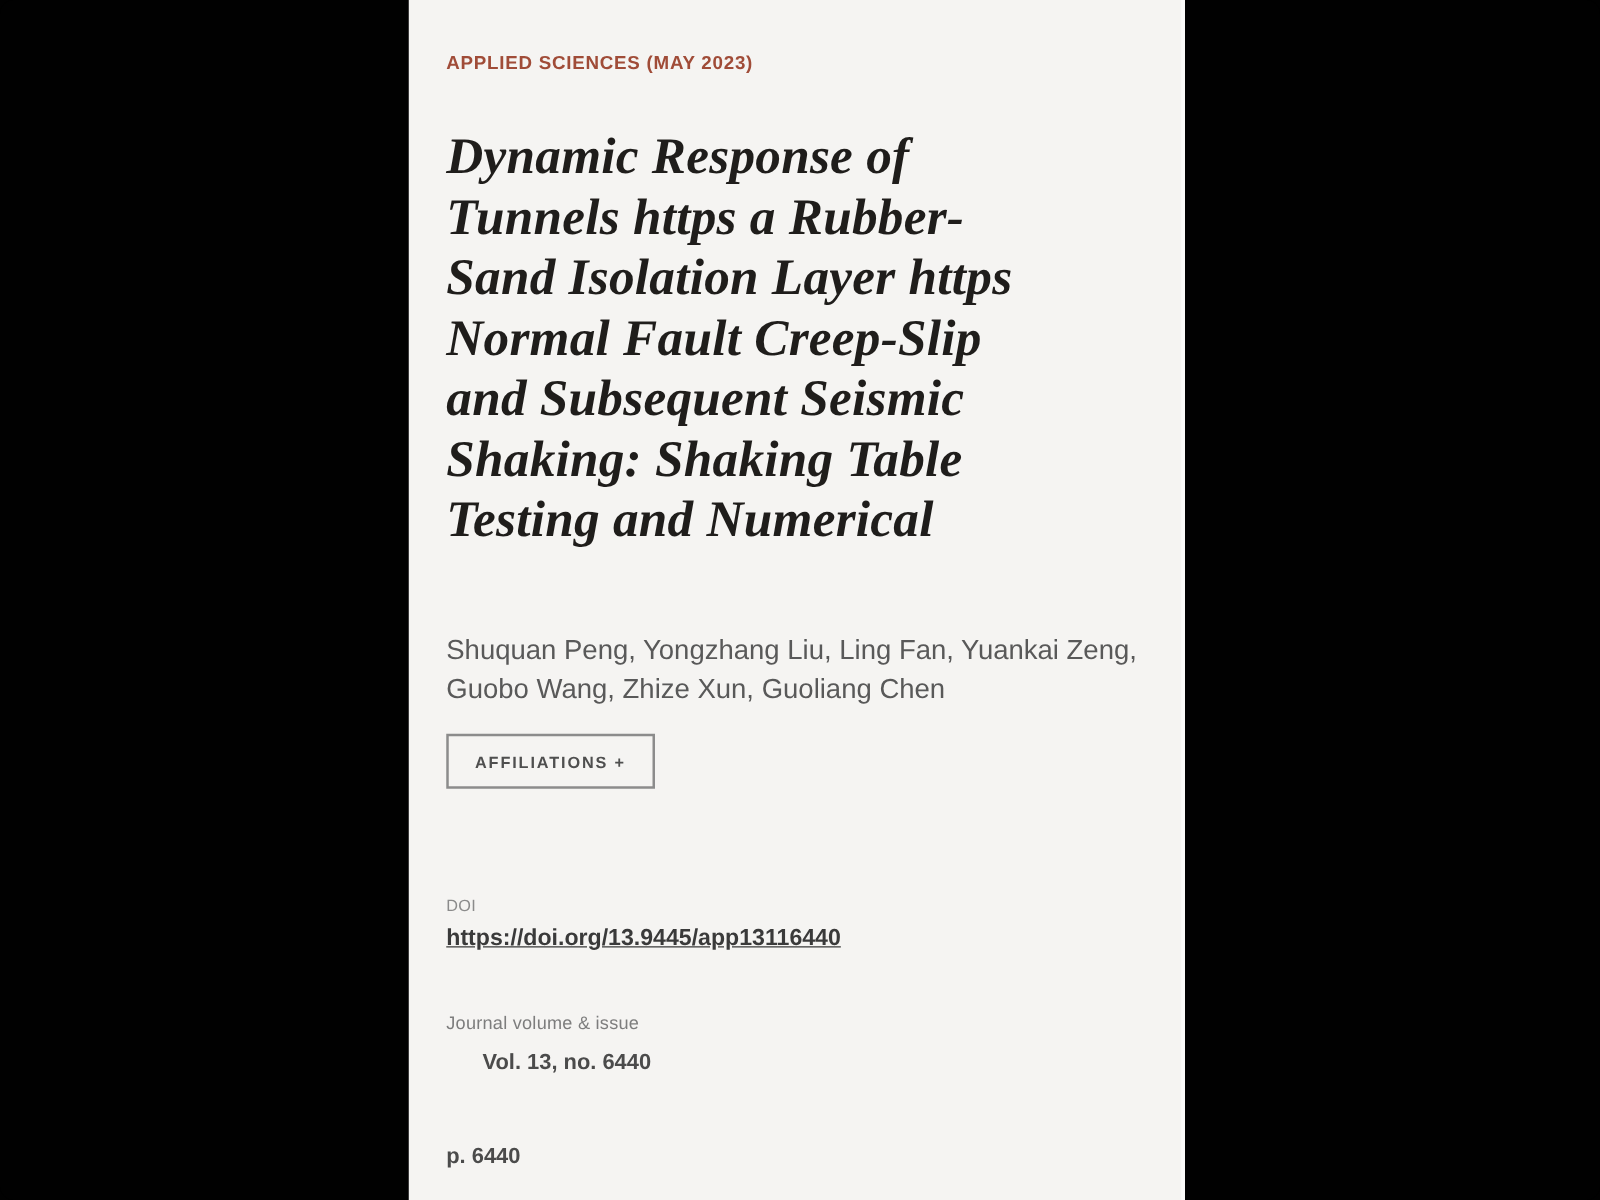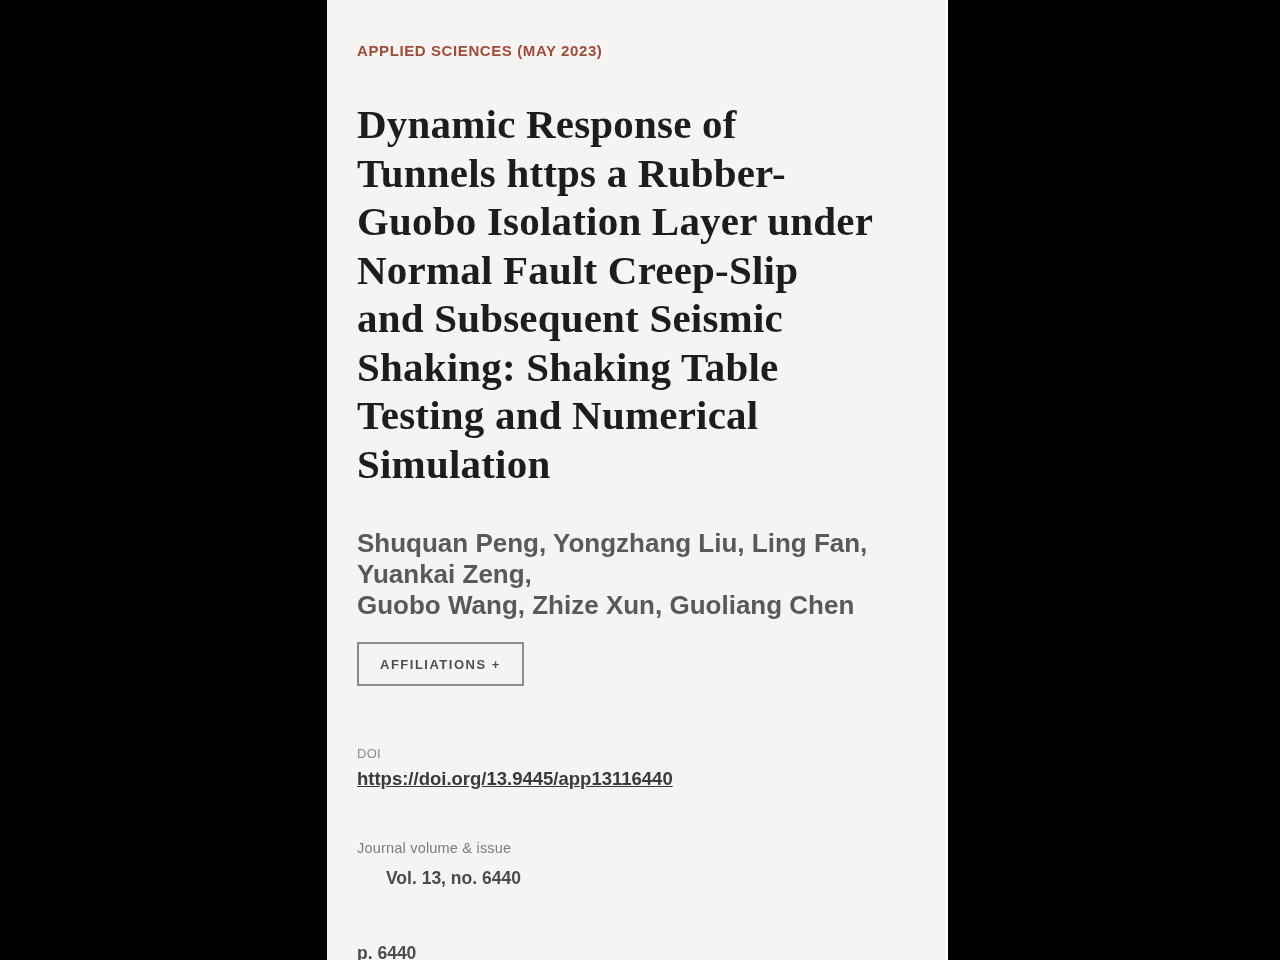--- a/index.html
+++ b/index.html
@@ -39,45 +39,44 @@
   }
   .title {
     margin-top: 40px;
     font-family: "Liberation Serif", "DejaVu Serif", serif;
     font-weight: 700;
     font-size: 41px;
     line-height: 48.5px;
     color: #1f1d1b;
     letter-spacing: 0.2px;
   }
-  .title .line { display: block; }
+  .title .line { display: block; font-style: italic; }
   .authors {
-    margin-top: 40px;
-    font-size: 26px;
+    margin-top: 64px;
+    font-size: 22px;
     line-height: 31px;
     color: #595959;
-    font-weight: bold;
   }
   .authors .line { display: block; }
   .affil-btn {
     display: inline-block;
     margin-top: 21px;
     padding: 13px 21px 12px 21px;
     border: 2px solid #8c8c8c;
     background: transparent;
     font-family: "Liberation Sans", sans-serif;
     font-size: 13px;
     font-weight: 700;
     letter-spacing: 1.5px;
     color: #4f4f4f;
     cursor: pointer;
     line-height: 15px;
   }
   .doi-label {
-    margin-top: 60px;
+    margin-top: 86px;
     font-size: 13px;
     color: #8b8b8b;
     line-height: 16px;
     letter-spacing: 0.3px;
   }
   .doi-link {
     display: inline-block;
     margin-top: 4px;
     font-size: 18.5px;
     font-weight: 700;
@@ -106,26 +105,25 @@
 <body>
 
 <div class="stage">
   <div class="card">
 
     <div class="eyebrow">APPLIED SCIENCES (MAY 2023)</div>
 
     <div class="title">
       <span class="line">Dynamic Response of</span>
       <span class="line">Tunnels https a Rubber-</span>
-      <span class="line">Guobo Isolation Layer under</span>
+      <span class="line">Sand Isolation Layer https</span>
       <span class="line">Normal Fault Creep-Slip</span>
       <span class="line">and Subsequent Seismic</span>
       <span class="line">Shaking: Shaking Table</span>
       <span class="line">Testing and Numerical</span>
-      <span class="line">Simulation</span>
     </div>
 
     <div class="authors">
       <span class="line">Shuquan Peng, Yongzhang Liu, Ling Fan, Yuankai Zeng,</span>
       <span class="line">Guobo Wang, Zhize Xun, Guoliang Chen</span>
     </div>
 
     <button class="affil-btn">AFFILIATIONS +</button>
 
     <div class="doi-label">DOI</div>

